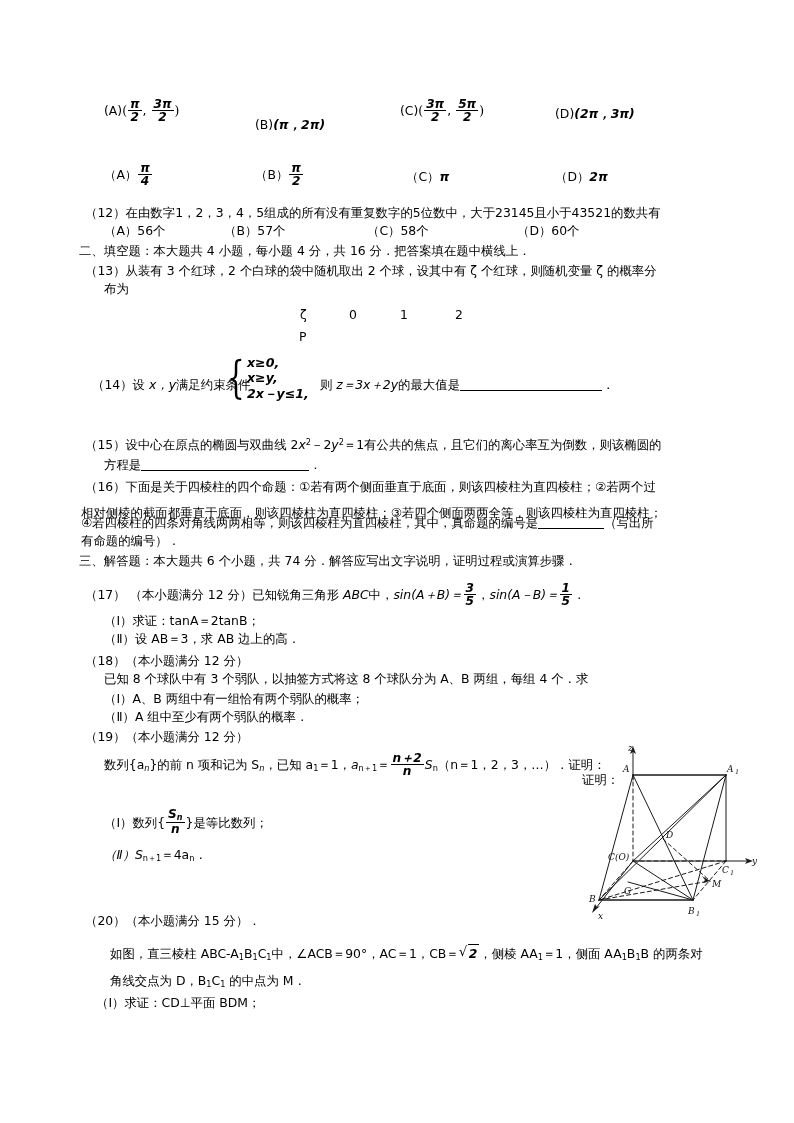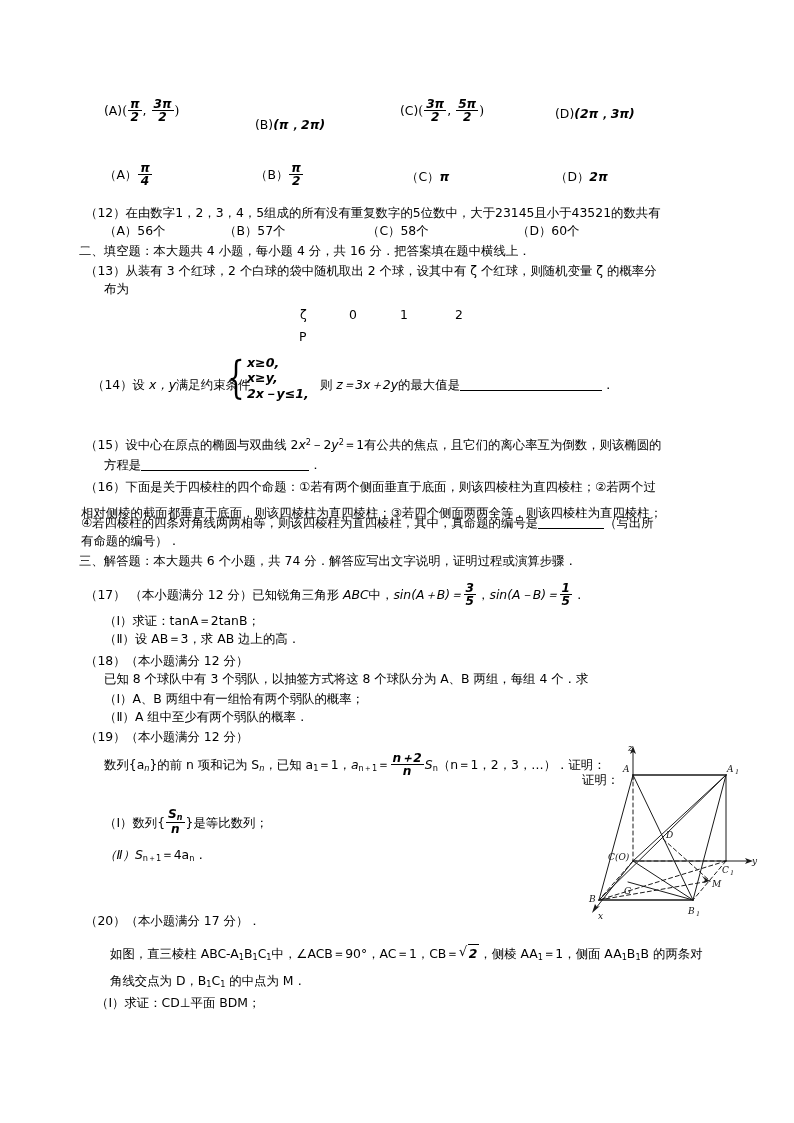--- a/index.html
+++ b/index.html
@@ -193,21 +193,21 @@
 
   <div class="ln" style="left:104px;top:808px;">
     <span>（Ⅰ）数列{</span><span class="frac bf" style="vertical-align:-0.55em;"><span class="num"><span>S</span><sub>n</sub></span><span class="den">n</span></span><span>}是等比数列；</span>
   </div>
 
   <div class="ln" style="left:104px;top:846px;">
     <span class="it">（Ⅱ）S</span><sub>n＋1</sub><span>＝4a</span><sub>n</sub><span>．</span>
   </div>
 
   <div class="ln" style="left:85px;top:912px;">
-    <span>（20）</span><span>（本小题满分 17 分）．</span>
+    <span>（20）</span><span>（本小题满分 15 分）．</span>
   </div>
 
   <div class="ln" style="left:110px;top:944px;">
     <span>如图，直三棱柱 ABC-A</span><sub>1</sub><span>B</span><sub>1</sub><span>C</span><sub>1</sub><span>中，∠ACB＝90°，AC＝1，CB＝</span><span class="sqrt"><span class="rad">2</span></span><span>，侧棱 AA</span><sub>1</sub><span>＝1，侧面 AA</span><sub>1</sub><span>B</span><sub>1</sub><span>B 的两条对</span>
   </div>
 
   <div class="ln" style="left:110px;top:972px;">
     <span>角线交点为 D，B</span><sub>1</sub><span>C</span><sub>1</sub><span> 的中点为 M．</span>
   </div>
 

